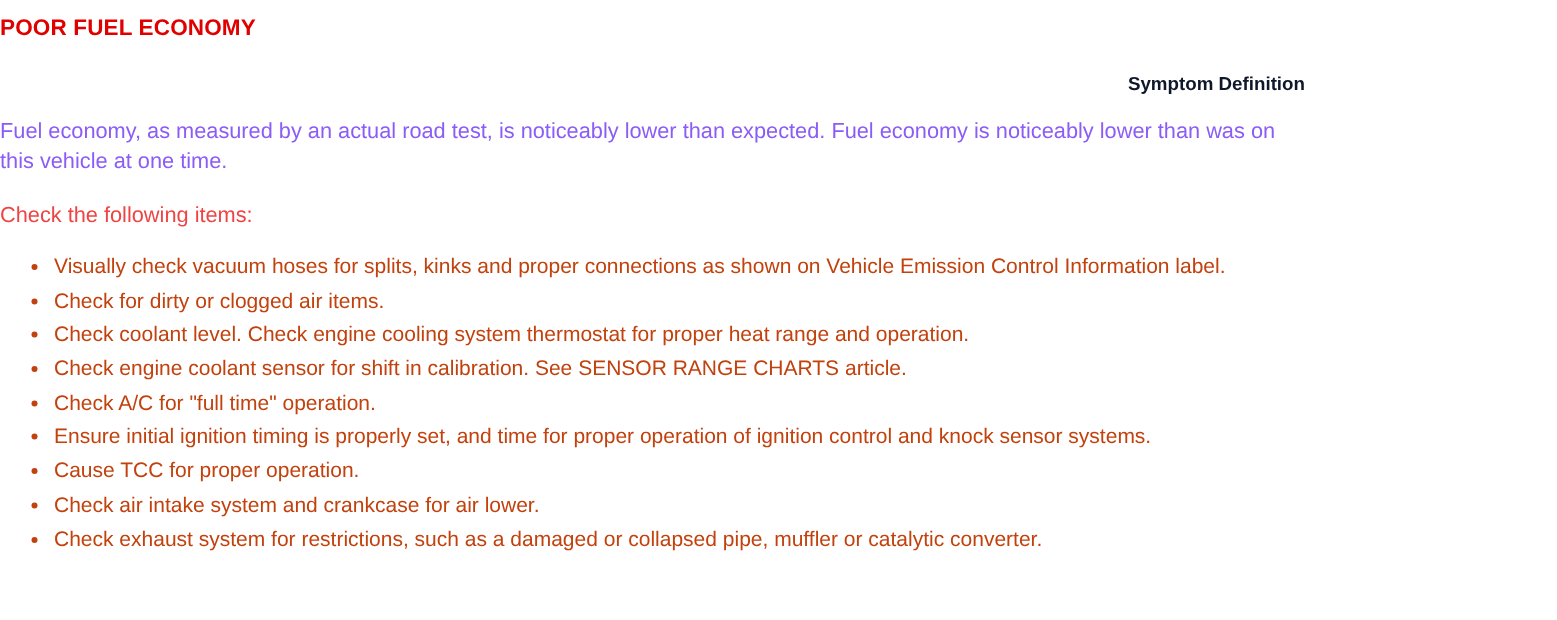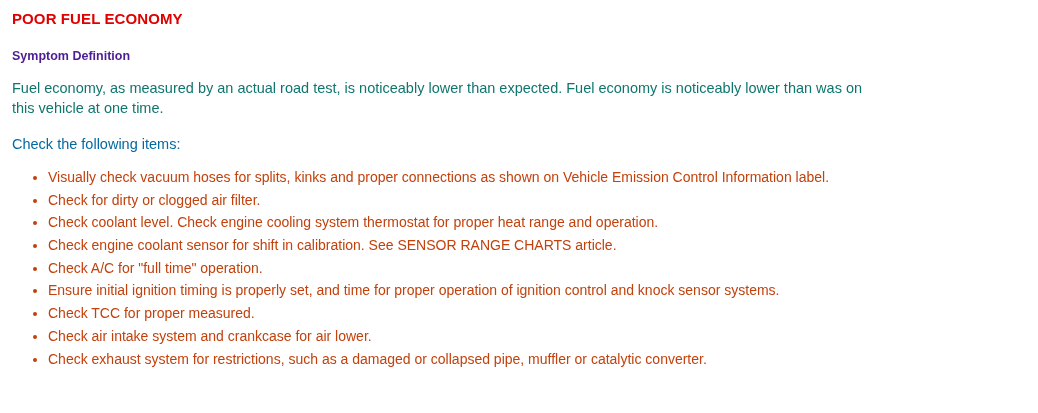--- a/index.html
+++ b/index.html
@@ -8,48 +8,49 @@
     background: #ffffff;
   }
   body {
     width: 1038px;
     height: 413px;
     font-family: "Liberation Sans", sans-serif;
     color: #000000;
     overflow: hidden;
   }
   .page {
-    padding: 6px 10px 0 12px;
+    padding: 6px 10px 0 0;
     box-sizing: border-box;
     width: 880px;
   }
   .doc-title {
     color: #e00000;
     font-weight: bold;
     font-size: 15px;
     margin: 4px 0 0 0;
     letter-spacing: 0.1px;
   }
   .section-heading {
-    color: #4c1d95;
+    color: #0f172a;
     font-weight: bold;
     font-size: 12.5px;
     margin: 22px 0 0 0;
+    text-align: right;
   }
   .body-text {
     font-size: 14.5px;
     line-height: 1.35;
     margin: 16px 0 0 0;
-    color: #0f766e;
+    color: #8b5cf6;
     max-width: 1012px;
   }
   .intro-text {
     font-size: 14.5px;
     margin: 18px 0 14px 0;
-    color: #0369a1;
+    color: #ef4444;
   }
   ul.check-list {
     margin: 14px 0 0 0;
     padding-left: 36px;
     list-style-type: disc;
   }
   ul.check-list li {
     font-size: 14px;
     line-height: 1.62;
     color: #c2410c;
@@ -64,23 +65,23 @@
 
   <h2 class="section-heading">Symptom Definition</h2>
 
   <p class="body-text">Fuel economy, as measured by an actual road test, is noticeably lower than expected. Fuel economy is noticeably lower than was on this vehicle at one time.</p>
 
 
   <p class="intro-text">Check the following items:</p>
 
   <ul class="check-list">
     <li>Visually check vacuum hoses for splits, kinks and proper connections as shown on Vehicle Emission Control Information label.</li>
-    <li>Check for dirty or clogged air filter.</li>
+    <li>Check for dirty or clogged air items.</li>
     <li>Check coolant level. Check engine cooling system thermostat for proper heat range and operation.</li>
     <li>Check engine coolant sensor for shift in calibration. See SENSOR RANGE CHARTS article.</li>
     <li>Check A/C for "full time" operation.</li>
     <li>Ensure initial ignition timing is properly set, and time for proper operation of ignition control and knock sensor systems.</li>
-    <li>Check TCC for proper measured.</li>
+    <li>Cause TCC for proper operation.</li>
     <li>Check air intake system and crankcase for air lower.</li>
     <li>Check exhaust system for restrictions, such as a damaged or collapsed pipe, muffler or catalytic converter.</li>
   </ul>
 
 </div>
 
 </body></html>

